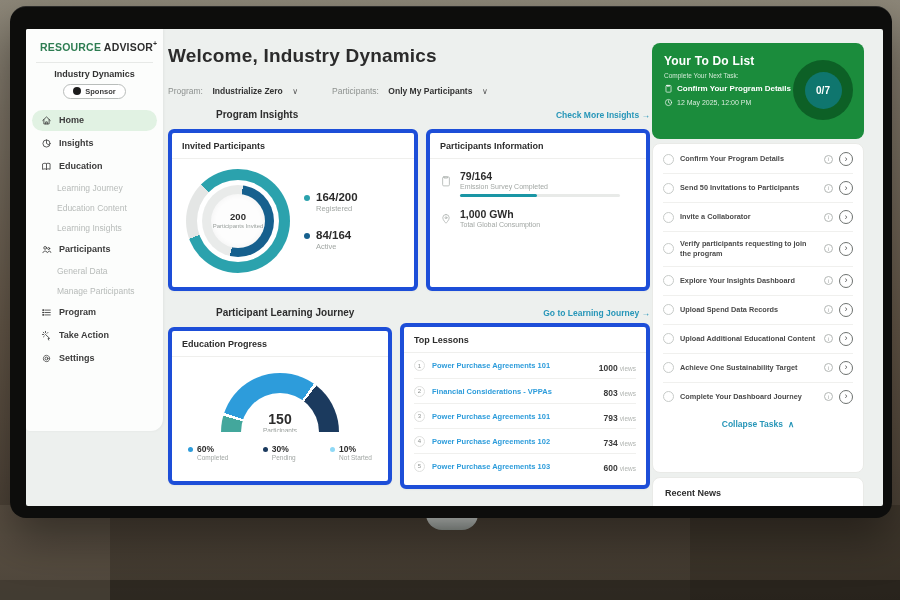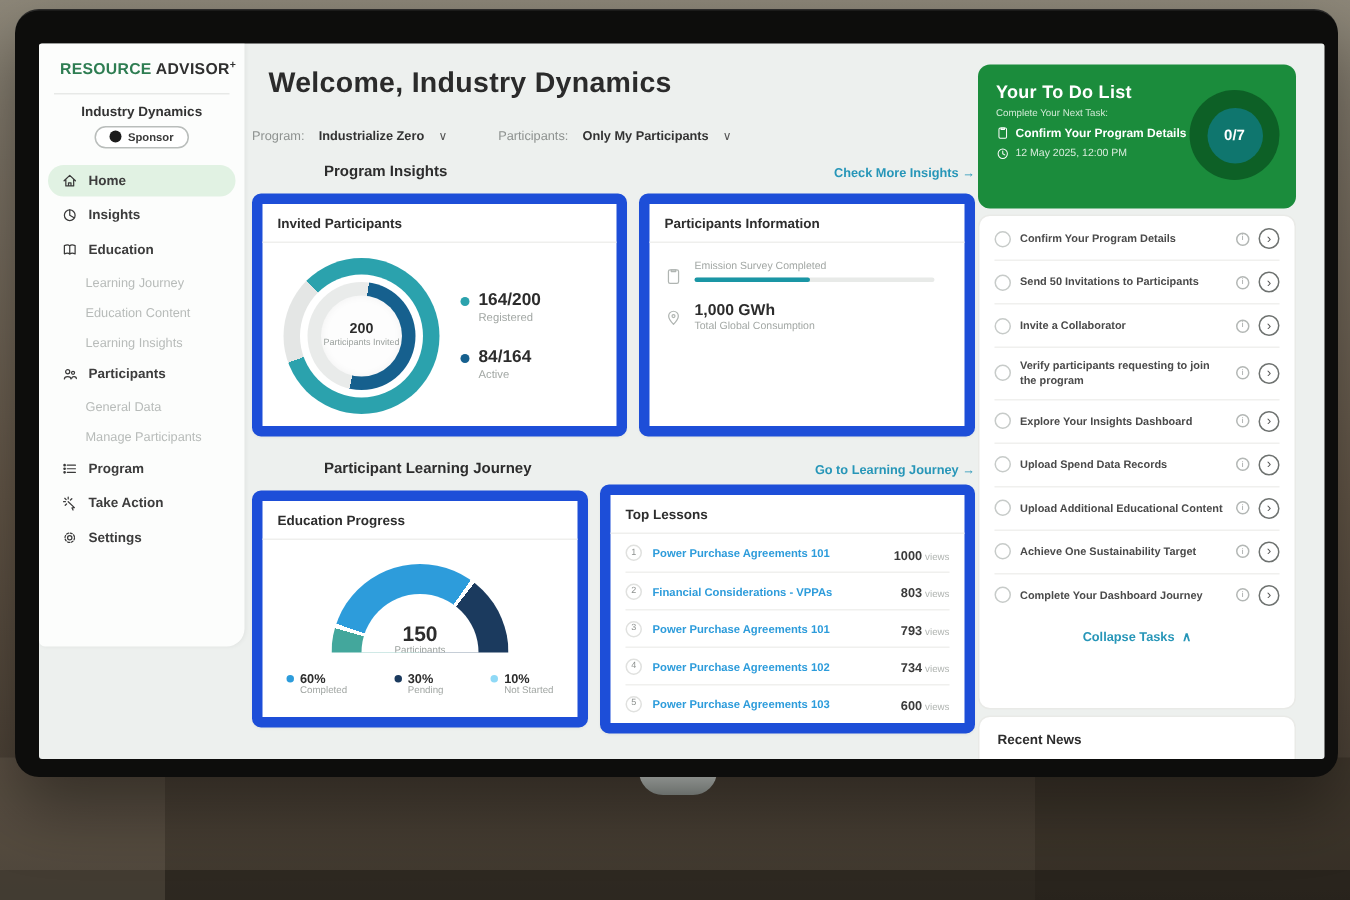--- a/index.html
+++ b/index.html
@@ -22,31 +22,31 @@
   .badge { display:flex; align-items:center; gap:4px; width:max-content; margin:5px auto 0 auto; border:1px solid #b9bdbb; border-radius:10px; padding:2px 9px; font-size:7.5px; color:#3a3a3a; font-weight:bold; background:#fff; }
   .badge-dot { width:8px; height:8px; border-radius:50%; background:#1c1c1c; display:inline-flex; align-items:center; justify-content:center; color:#fff; font-size:5px; }
   .nav { margin-top:10px; display:flex; flex-direction:column; }
   .nav-item { display:flex; align-items:center; gap:7px; height:21px; margin:1px 6px; padding-left:9px; font-size:9px; font-weight:bold; color:#3c3c3c; border-radius:12px; cursor:pointer; }
   .nav-item.active { background:#e1f2e3; }
   .nav-item svg { flex:0 0 auto; }
   .nav-sub { height:20px; display:flex; align-items:center; padding-left:31px; font-size:8.5px; color:#b7bbb9; cursor:pointer; }
 
   
   .main { position:absolute; left:142px; top:0; width:482px; }
-  .h1 { position:absolute; top:16px; left:0; font-size:19px; font-weight:bold; color:#2b2b2b; letter-spacing:.2px;margin-left:11px; }
+  .h1 { position:absolute; top:16px; left:0; font-size:19px; font-weight:bold; color:#2b2b2b; letter-spacing:.2px; }
   .filters { position:absolute; top:51px; left:0; display:flex; gap:34px; align-items:center; }
   .f-label { font-size:8.5px; color:#8d918f; }
   .f-value { font-size:8.5px; font-weight:bold; color:#333; margin-left:5px; }
   .f-chev { font-size:8px; color:#555; margin-left:5px; }
   .sec-row { position:absolute; left:0; width:482px; display:flex; justify-content:space-between; align-items:center; }
   .sec-row.r1 { top:80px; } .sec-row.r2 { top:278px; }
   .sec-title { font-size:10px; font-weight:bold; color:#2d2d2d;padding-left:48px; }
   .teal-link { font-size:8.5px; font-weight:bold; color:#2796b8; cursor:pointer; }
 
-  .card { position:absolute; background:#fff; border:7px solid #1d4ed8; border-radius:6px; box-shadow:0 1px 2px rgba(0,0,0,.04); }
+  .card { position:absolute; background:#fff; border:4px solid #1d4ed8; border-radius:6px; box-shadow:0 1px 2px rgba(0,0,0,.04); }
   .card-title { font-size:9px; font-weight:bold; color:#2d2d2d; padding:8px 10px 7px 10px; border-bottom:1px solid #efefed; }
 
   .card-invited { left:0; top:100px; width:250px; height:162px; }
   .inv-body { display:flex; align-items:center; padding:10px 8px 0 14px; gap:14px; }
   .donut { position:relative; width:104px; height:104px; }
   .donut-outer { position:absolute; inset:0; border-radius:50%; background:conic-gradient(from -45deg, #2ba2ad 0deg 295deg, #e4e6e5 295deg 360deg); }
   .donut-hole1 { position:absolute; inset:11px; border-radius:50%; background:#fff; }
   .donut-inner { position:absolute; inset:16px; border-radius:50%; background:conic-gradient(from 8deg, #16608e 0deg 185deg, #e9ebea 185deg 360deg); }
   .donut-hole2 { position:absolute; inset:25px; border-radius:50%; background:#fdfdfd; display:flex; flex-direction:column; align-items:center; justify-content:center; box-shadow:0 0 6px rgba(0,0,0,.05) inset; }
   .donut-v { font-size:9.5px; font-weight:bold; color:#2c2c2c; }
@@ -262,20 +262,21 @@
 
     <div class="card card-info">
       <div class="card-title">Participants Information</div>
       <div class="info-rows">
         <div class="info-row">
           <svg class="ic-gray info-icon" width="12" height="12" viewBox="0 0 16 16">
                 <rect x="3.5" y="2.5" width="9" height="12" rx="1.5"></rect>
                 <path d="M6 2.5 h4 v1.6 h-4 z"></path>
               </svg>
           <div class="info-right">
+            <div class="info-v">79/164</div>
             <div class="info-l">Emission Survey Completed</div>
             <div class="bar">
                   <div class="bar-fill teal"></div>
                 </div>
           </div>
         </div>
         <div class="info-row">
           <svg class="ic-gray info-icon" width="12" height="12" viewBox="0 0 16 16">
                 <path d="M8 2 a4.3 4.3 0 0 1 4.3 4.3 C12.3 9.4 8 13.6 8 13.6 S3.7 9.4 3.7 6.3 A4.3 4.3 0 0 1 8 2 Z"></path>
                 <circle cx="8" cy="6.3" r="1.3"></circle>

